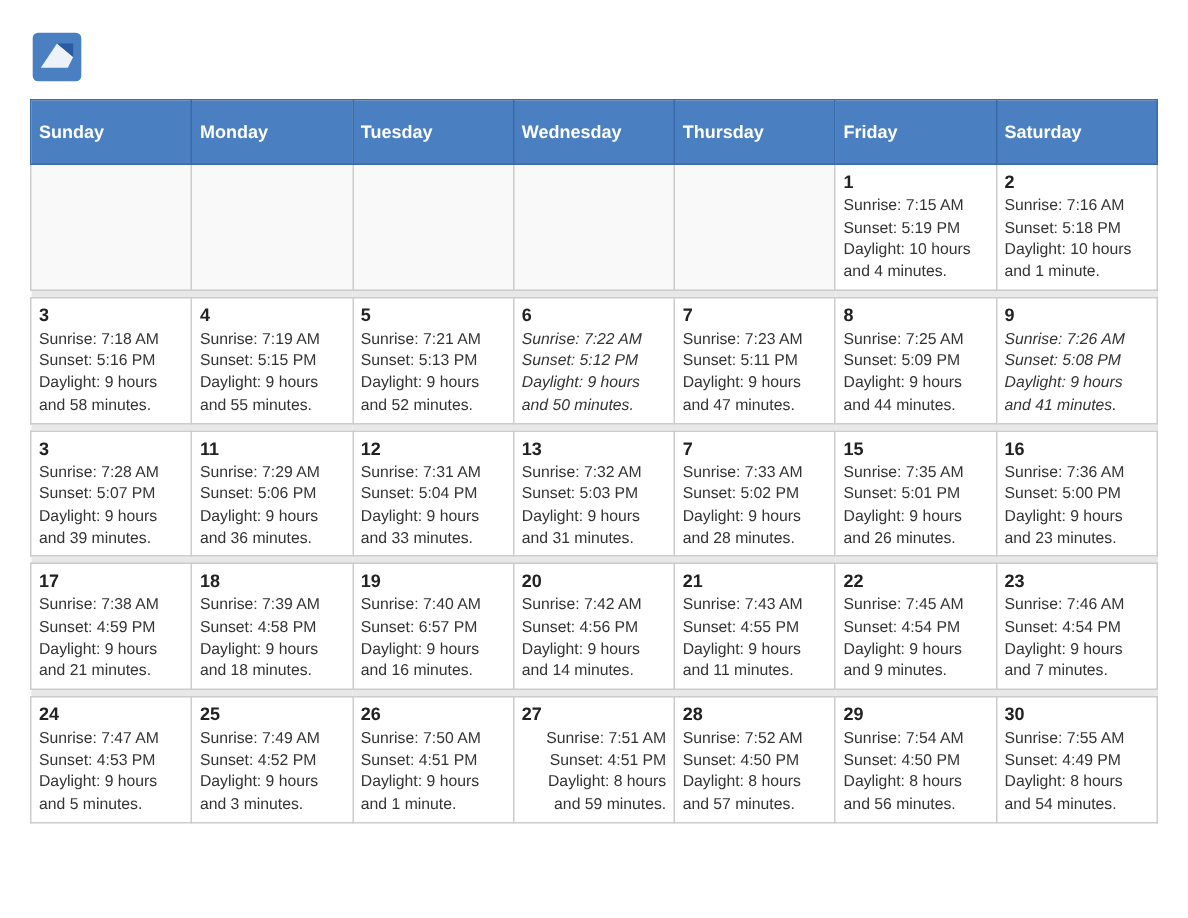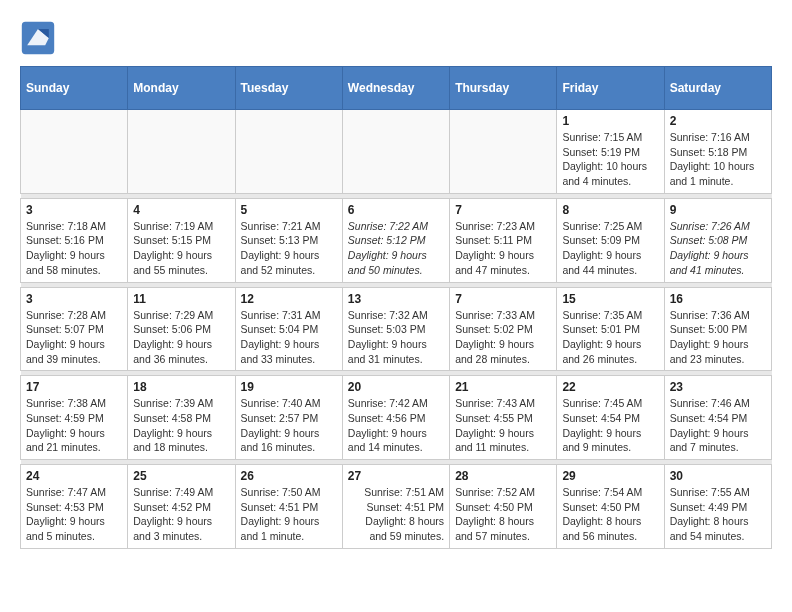--- a/index.html
+++ b/index.html
@@ -284,21 +284,21 @@
         <td>
           <div class="day-num">18</div>
           <div class="day-info" style="white-space: pre-line;">Sunrise: 7:39 AM
 Sunset: 4:58 PM
 Daylight: 9 hours
 and 18 minutes.</div>
         </td>
         <td>
           <div class="day-num">19</div>
           <div class="day-info" style="white-space: pre-line;">Sunrise: 7:40 AM
-Sunset: 2:57 PM
+Sunset: 6:57 PM
 Daylight: 9 hours
 and 16 minutes.</div>
         </td>
         <td>
           <div class="day-num">20</div>
           <div class="day-info" style="white-space: pre-line;">Sunrise: 7:42 AM
 Sunset: 4:56 PM
 Daylight: 9 hours
 and 14 minutes.</div>
         </td>

